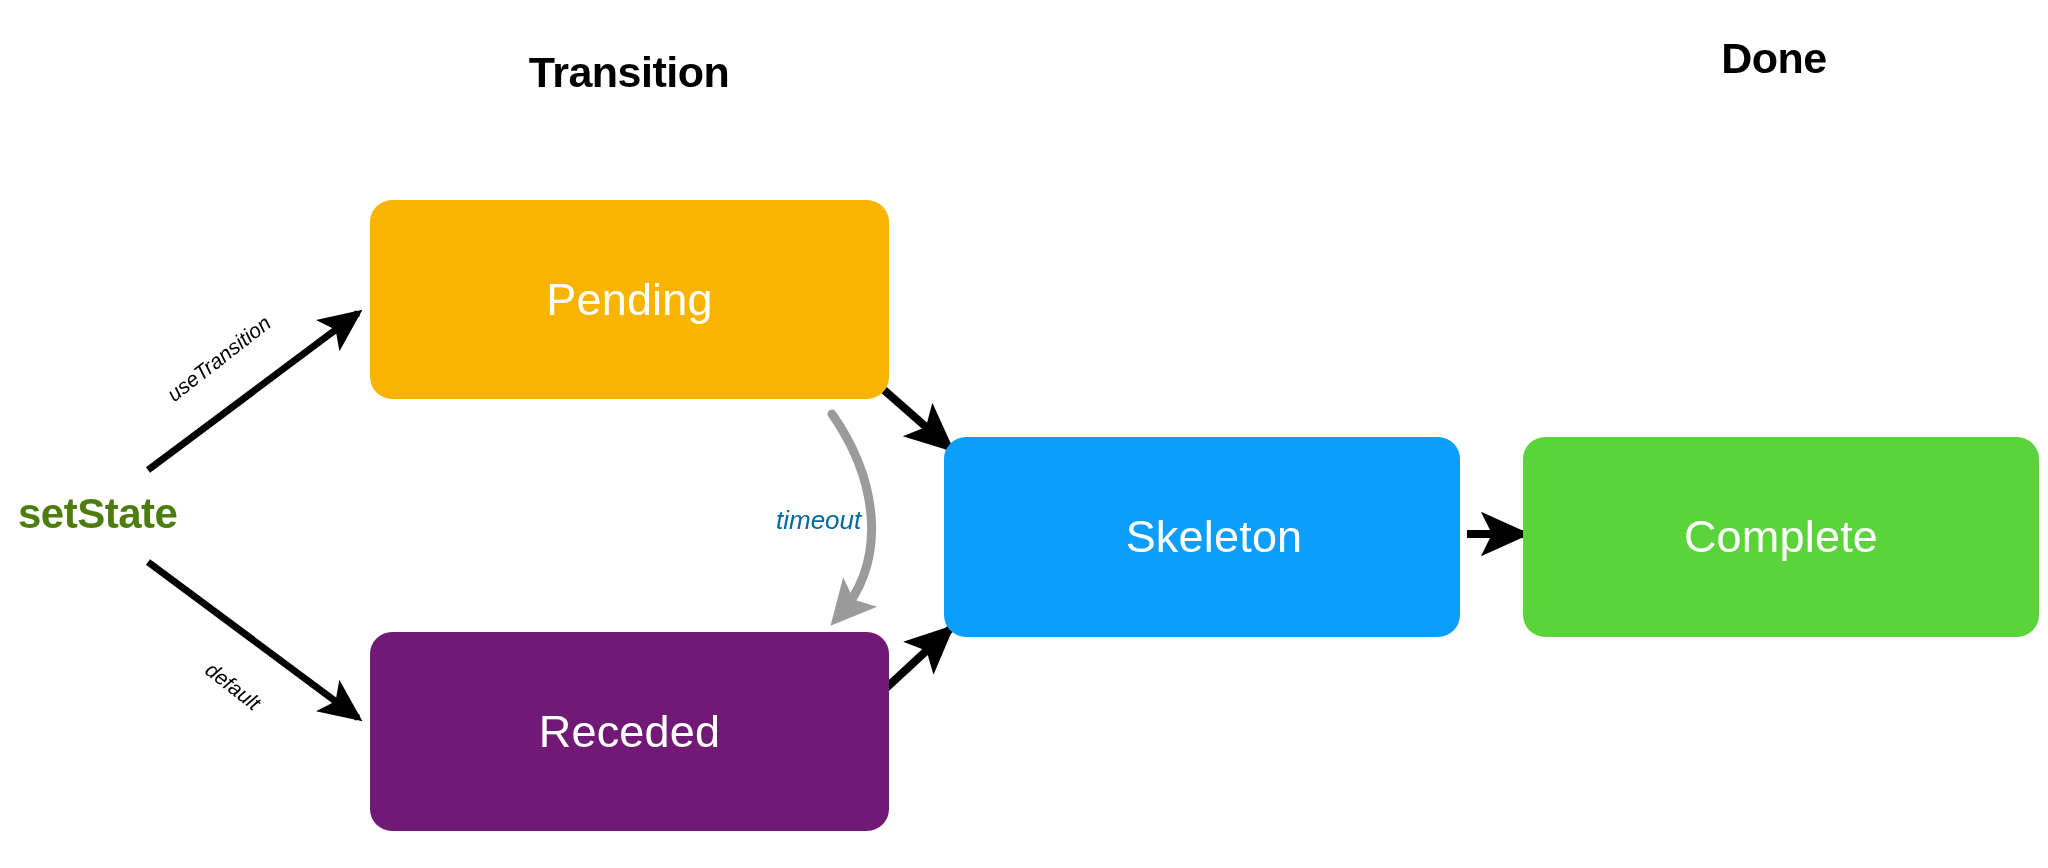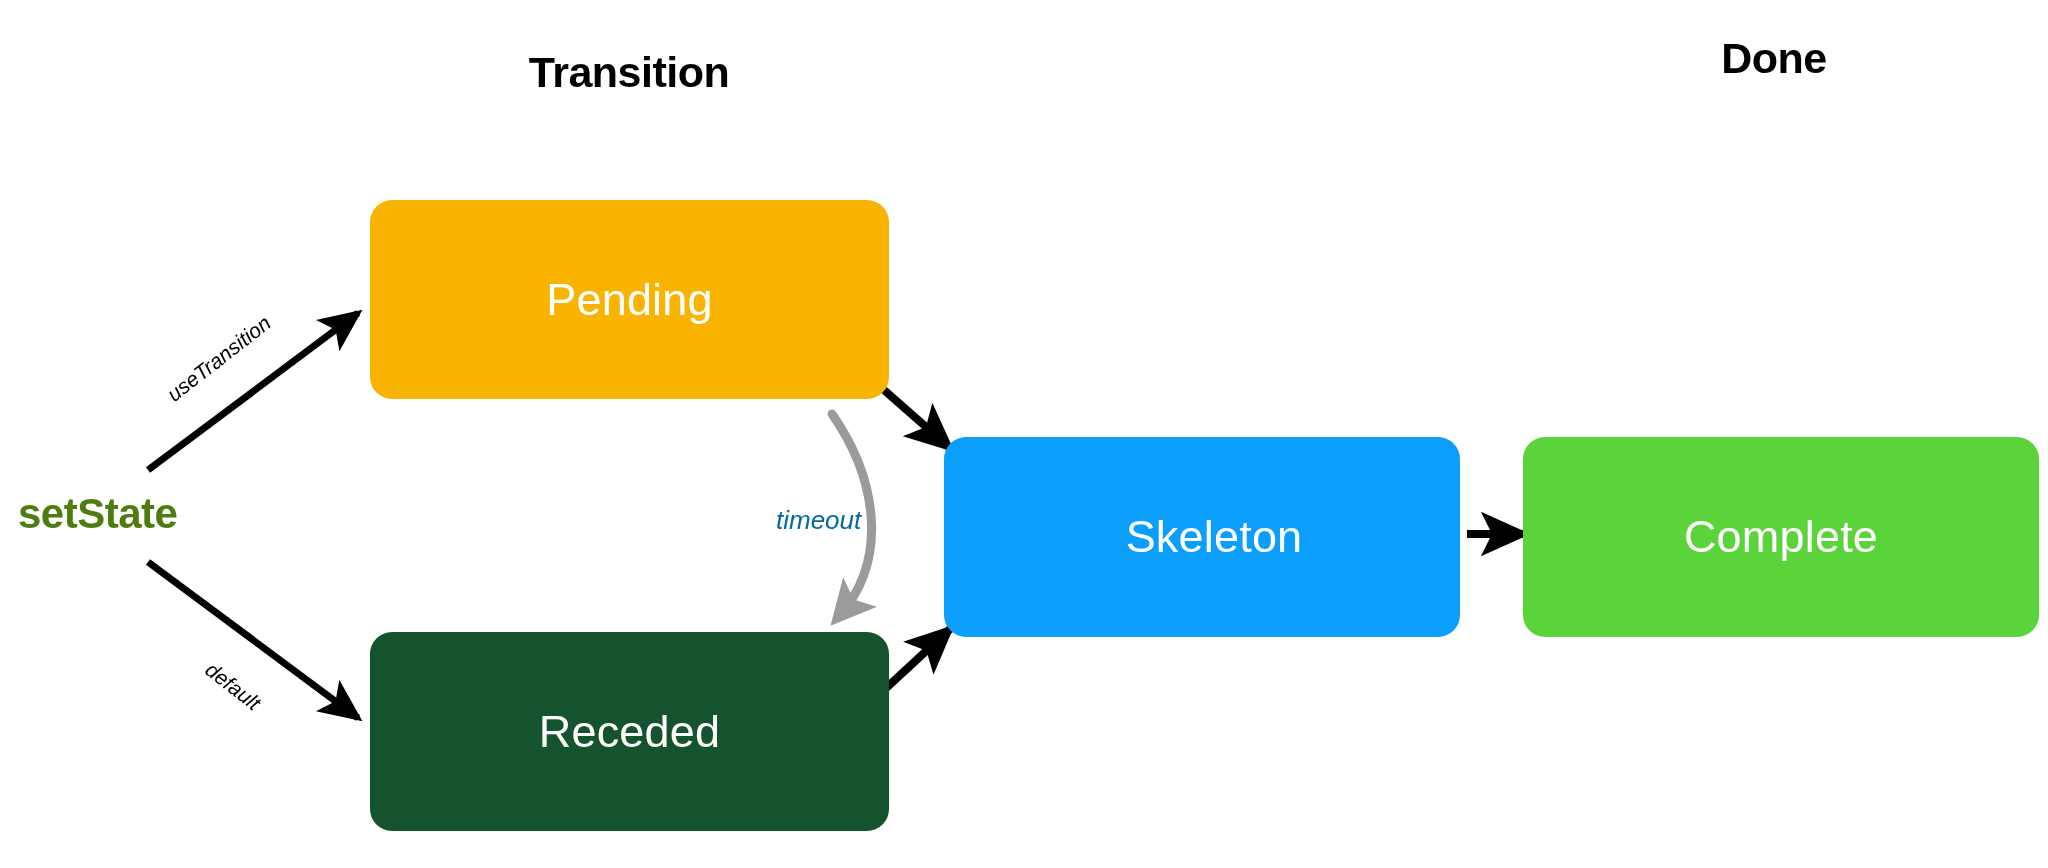--- a/index.html
+++ b/index.html
@@ -137,21 +137,21 @@
   </svg>
 
   <div class="edge-label" id="label-usetransition">useTransition</div>
   <div class="edge-label" id="label-default">default</div>
   <div id="label-timeout">timeout</div>
 
   <div class="state-box" id="box-pending" style="background-color: rgb(248, 180, 0);">
     <span>Pending</span>
   </div>
 
-  <div class="state-box" id="box-receded" style="background-color: #14532d;">
+  <div class="state-box" id="box-receded" style="background-color: #701a75;">
     <span>Receded</span>
   </div>
 
   <div class="state-box" id="box-skeleton" style="background-color: rgb(12, 158, 251);">
     <span>Skeleton</span>
   </div>
 
   <div class="state-box" id="box-complete" style="background-color: rgb(91, 212, 59);">
     <span>Complete</span>
   </div>

